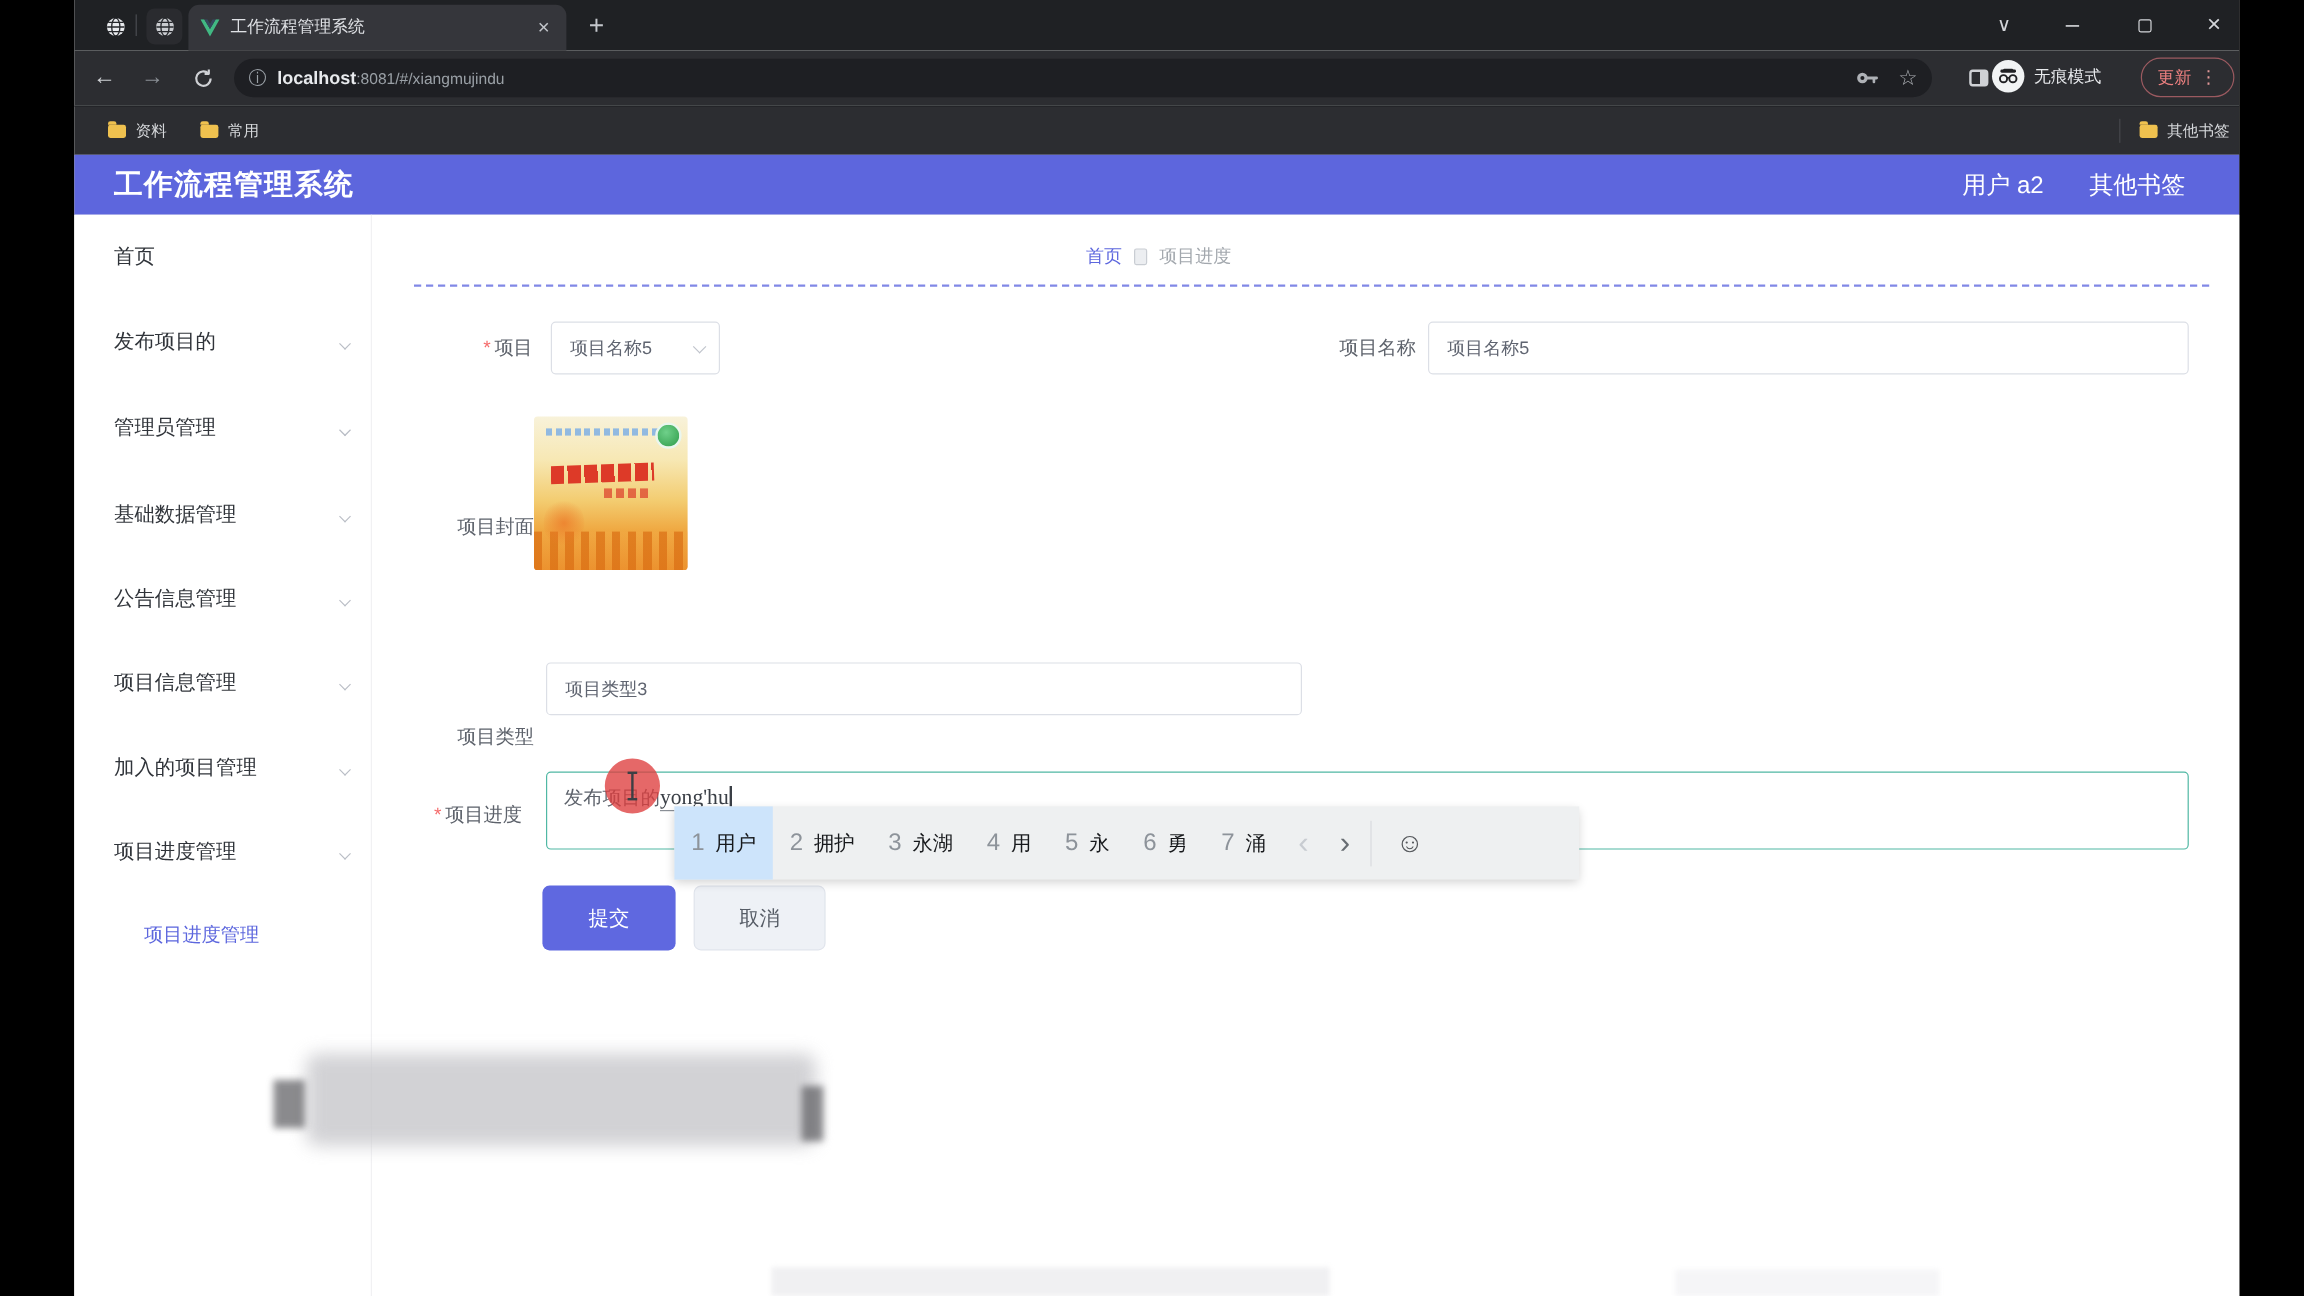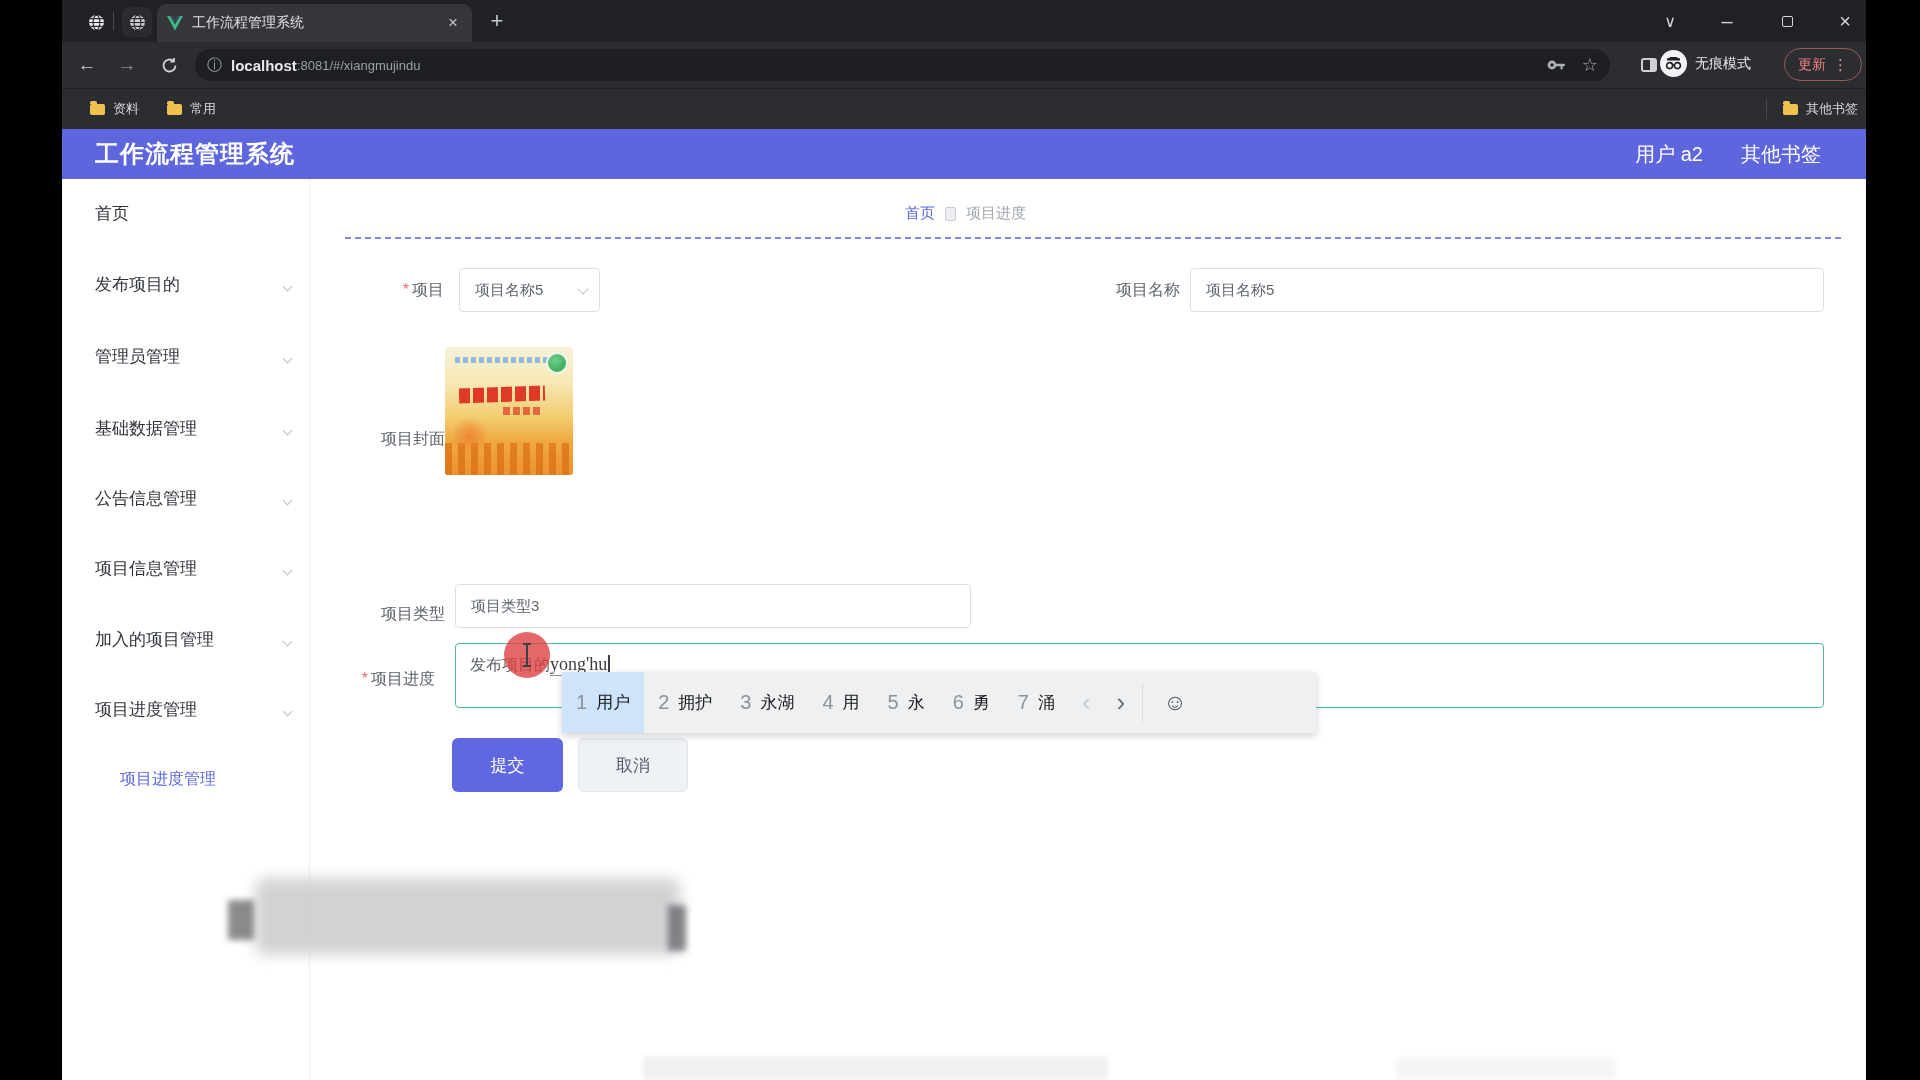--- a/index.html
+++ b/index.html
@@ -277,21 +277,21 @@
       <div class="cover">
         <span class="cv-blue abs"></span>
         <span class="cv-red abs"></span>
         <span class="cv-red2 abs"></span>
         <span class="cv-green abs"></span>
         <span class="cv-city abs"></span>
         <span class="cv-blob abs"></span>
       </div>
 
       <div class="f-label" style="left:25px;top:425px">项目类型</div>
-      <div class="f-box" style="left:145px;top:405px;width:516px">
+      <div class="f-box" style="left:145px;top:373px;width:630px">
         <span>项目类型3</span>
       </div>
 
       <div class="f-label" style="left:15px;top:490px">
         <span class="req">*</span><span>项目进度</span>
       </div>
       <div class="ta">
         <span>发布项目的</span><span class="pinyin">yong'hu</span><span class="caret"></span>
       </div>
 

